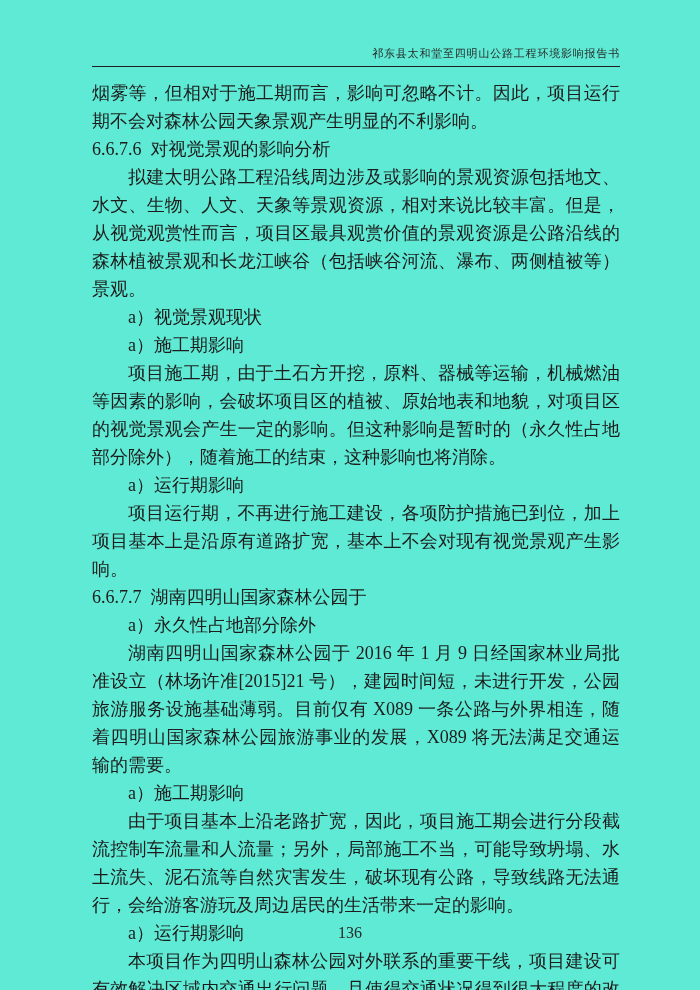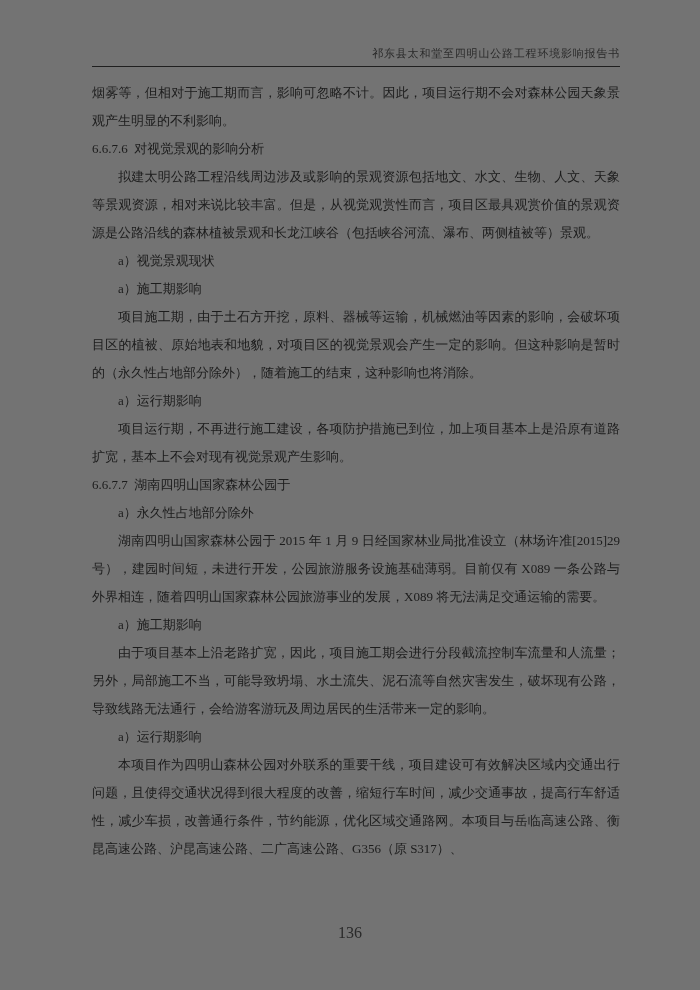--- a/index.html
+++ b/index.html
@@ -4,21 +4,21 @@
 <style>
   html, body {
     margin: 0;
     padding: 0;
     background: #ffffff;
   }
   .page {
     position: relative;
     width: 700px;
     height: 990px;
-    background: #737373;
+    background: #5eead4;
     font-family: "Liberation Serif", "DejaVu Serif", serif;
     color: #1c1c1c;
     overflow: hidden;
   }
   .page-header {
     position: absolute;
     left: 92px;
     top: 46px;
     width: 528px;
     text-align: right;
@@ -33,21 +33,21 @@
     left: 92px;
     top: 79px;
     width: 528px;
     font-size: 14.6px;
     line-height: 28px;
     text-align: justify;
   }
   .doc-body p, .doc-body h3 {
     margin: 0;
     padding: 0;
-    font-size: 13px;
+    font-size: 18px;
     font-weight: normal;
   }
   .indent {
     text-indent: 2em;
   }
   .no-indent {
     text-indent: 0;
   }
   .heading {
     text-indent: 0;
@@ -76,21 +76,21 @@
     <p class="no-indent">烟雾等，但相对于施工期而言，影响可忽略不计。因此，项目运行期不会对森林公园天象景观产生明显的不利影响。</p>
     <h3 class="heading">6.6.7.6  对视觉景观的影响分析</h3>
     <p class="indent">拟建太明公路工程沿线周边涉及或影响的景观资源包括地文、水文、生物、人文、天象等景观资源，相对来说比较丰富。但是，从视觉观赏性而言，项目区最具观赏价值的景观资源是公路沿线的森林植被景观和长龙江峡谷（包括峡谷河流、瀑布、两侧植被等）景观。</p>
     <p class="indent">a）视觉景观现状</p>
     <p class="indent">a）施工期影响</p>
     <p class="indent">项目施工期，由于土石方开挖，原料、器械等运输，机械燃油等因素的影响，会破坏项目区的植被、原始地表和地貌，对项目区的视觉景观会产生一定的影响。但这种影响是暂时的（永久性占地部分除外），随着施工的结束，这种影响也将消除。</p>
     <p class="indent">a）运行期影响</p>
     <p class="indent">项目运行期，不再进行施工建设，各项防护措施已到位，加上项目基本上是沿原有道路扩宽，基本上不会对现有视觉景观产生影响。</p>
     <h3 class="heading">6.6.7.7  湖南四明山国家森林公园于</h3>
     <p class="indent">a）永久性占地部分除外</p>
-    <p class="indent">湖南四明山国家森林公园于 2015 年 1 月 9 日经国家林业局批准设立（林场许准[2015]29 号），建园时间短，未进行开发，公园旅游服务设施基础薄弱。目前仅有 X089 一条公路与外界相连，随着四明山国家森林公园旅游事业的发展，X089 将无法满足交通运输的需要。</p>
+    <p class="indent">湖南四明山国家森林公园于 2016 年 1 月 9 日经国家林业局批准设立（林场许准[2015]21 号），建园时间短，未进行开发，公园旅游服务设施基础薄弱。目前仅有 X089 一条公路与外界相连，随着四明山国家森林公园旅游事业的发展，X089 将无法满足交通运输的需要。</p>
     <p class="indent">a）施工期影响</p>
     <p class="indent">由于项目基本上沿老路扩宽，因此，项目施工期会进行分段截流控制车流量和人流量；另外，局部施工不当，可能导致坍塌、水土流失、泥石流等自然灾害发生，破坏现有公路，导致线路无法通行，会给游客游玩及周边居民的生活带来一定的影响。</p>
     <p class="indent">a）运行期影响</p>
     <p class="indent">本项目作为四明山森林公园对外联系的重要干线，项目建设可有效解决区域内交通出行问题，且使得交通状况得到很大程度的改善，缩短行车时间，减少交通事故，提高行车舒适性，减少车损，改善通行条件，节约能源，优化区域交通路网。本项目与岳临高速公路、衡昆高速公路、沪昆高速公路、二广高速公路、G356（原 S317）、</p>
   </div>
 
   <div class="page-footer">
     <span>136</span>
   </div>
 

